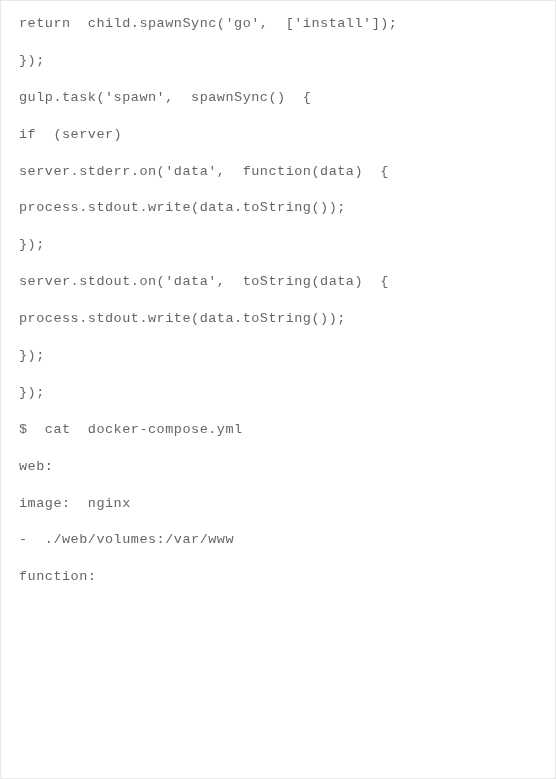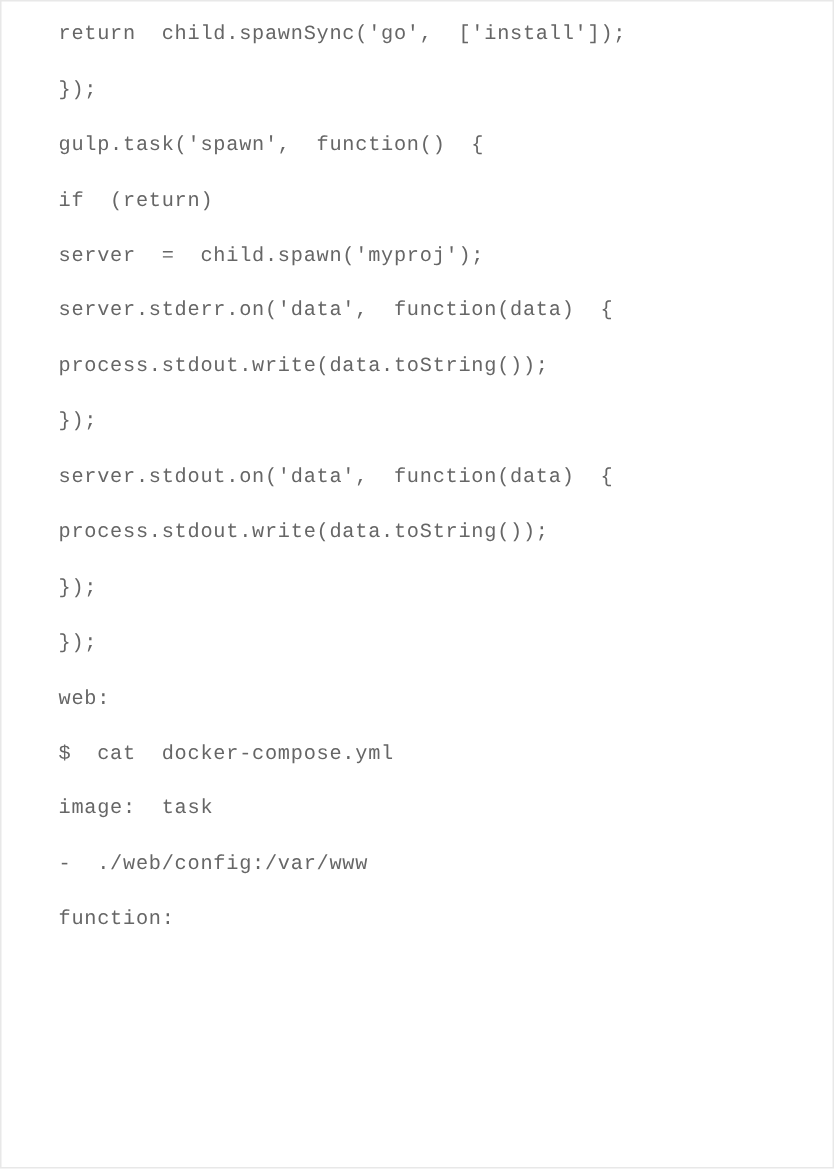--- a/index.html
+++ b/index.html
@@ -16,38 +16,36 @@
       color: #666666;
       padding: 14px 18px;
       line-height: 1.4;
       border: 1px solid #e8e8e8;
       overflow: hidden;
     }
     .code-line {
       white-space: pre;
       margin-bottom: 18px;
       letter-spacing: 0.5px;
-      margin-left: 20px;
     }
   </style>
 </head>
 <body>
 
 <div>
   <div class="code-line">return  child.spawnSync('go',  ['install']);</div>
   <div class="code-line">});</div>
-  <div class="code-line">gulp.task('spawn',  function()  {</div>
-  <div class="code-line">if  (return)</div>
-  <div class="code-line">server  =  child.spawn('myproj');</div>
+  <div class="code-line">gulp.task('spawn',  spawnSync()  {</div>
+  <div class="code-line">if  (server)</div>
   <div class="code-line">server.stderr.on('data',  function(data)  {</div>
   <div class="code-line">process.stdout.write(data.toString());</div>
   <div class="code-line">});</div>
-  <div class="code-line">server.stdout.on('data',  function(data)  {</div>
+  <div class="code-line">server.stdout.on('data',  toString(data)  {</div>
   <div class="code-line">process.stdout.write(data.toString());</div>
   <div class="code-line">});</div>
   <div class="code-line">});</div>
+  <div class="code-line">$  cat  docker-compose.yml</div>
   <div class="code-line">web:</div>
-  <div class="code-line">$  cat  docker-compose.yml</div>
-  <div class="code-line">image:  task</div>
-  <div class="code-line">-  ./web/config:/var/www</div>
+  <div class="code-line">image:  nginx</div>
+  <div class="code-line">-  ./web/volumes:/var/www</div>
   <div class="code-line">function:</div>
 
 </div>
 
 </body></html>

